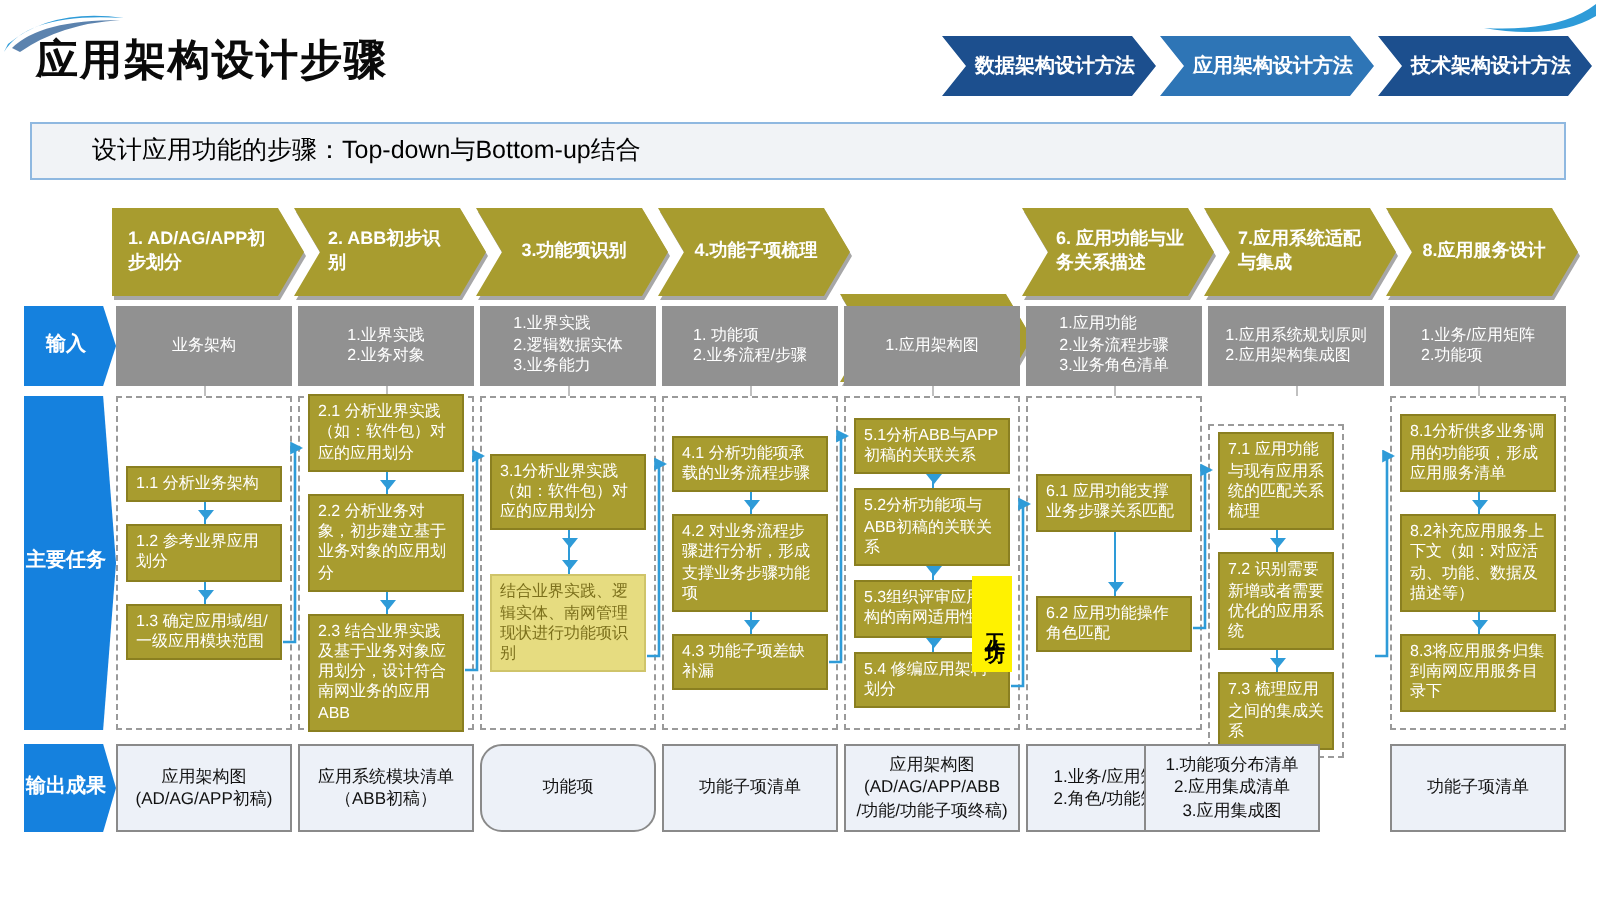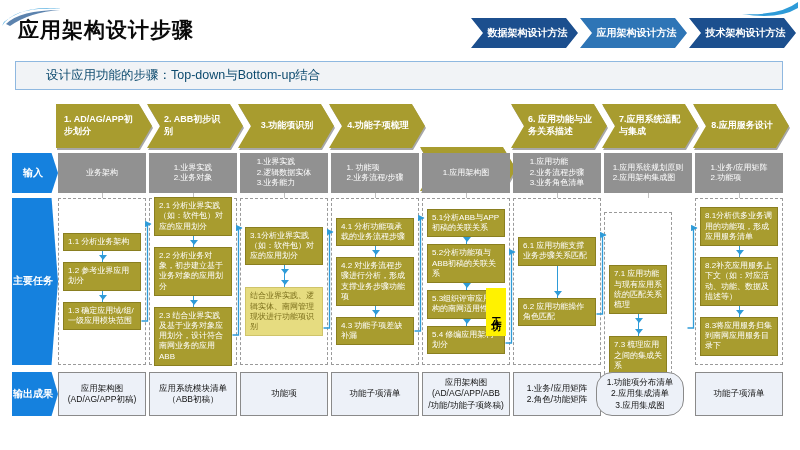--- a/index.html
+++ b/index.html
@@ -16,21 +16,21 @@
   #swoosh-left{position:absolute;left:0;top:2px;}
   #swoosh-right{position:absolute;right:0;top:0;}
   #tabs{position:absolute;right:4px;top:18px;display:flex;gap:2px;}
   .tab{height:30px;width:107px;display:flex;align-items:center;justify-content:center;
        color:#fff;font-size:10px;font-weight:bold;background:var(--tab-dark);
        clip-path:polygon(0 0, calc(100% - 12px) 0, 100% 50%, calc(100% - 12px) 100%, 0 100%, 12px 50%);
        padding-left:6px;cursor:pointer;}
   .tab.active{background:var(--tab-active);}
   
   #subtitle-bar{position:absolute;left:15px;top:61px;width:768px;height:29px;background:var(--subtitle-bg);
-        border:1px solid #8FB8E0;display:flex;align-items:center;padding-left:30px;font-size:12.5px;color:#0c4a6e;}
+        border:1px solid #8FB8E0;display:flex;align-items:center;padding-left:30px;font-size:12.5px;color:#000000;}
   
   #diagram{position:absolute;left:0;top:0;width:800px;height:450px;}
   .row-label{position:absolute;left:12px;width:46px;background:var(--blue);color:#fff;
        display:flex;align-items:center;justify-content:center;text-align:center;font-size:10px;font-weight:bold;
        clip-path:polygon(0 0, 86% 0, 100% 50%, 86% 100%, 0 100%);line-height:1.25;padding-right:4px;}
   .arrow-wrap{position:absolute;filter:drop-shadow(1.5px 2px 0 rgba(95,95,95,.55));}
   .step-arrow{width:100%;height:100%;background:var(--olive);color:#fff;font-size:9px;font-weight:bold;
        display:flex;align-items:center;justify-content:center;text-align:left;line-height:1.3;
        clip-path:polygon(0 0, calc(100% - 13px) 0, 100% 50%, calc(100% - 13px) 100%, 0 100%, 13px 50%);
        padding:2px 15px 2px 17px;}
@@ -145,21 +145,21 @@
         <span>1.业界实践
 2.逻辑数据实体
 3.业务能力</span>
       </div>
       <div class="tasks-cell" style="left: 240px; top: 198px; width: 88px; height: 167px;">
         <div class="task-box dark">3.1分析业界实践（如：软件包）对应的应用划分</div>
         <div class="varrow" style="height: 11px;"></div>
         <div class="varrow" style="height: 11px;"></div>
         <div class="task-box light">结合业界实践、逻辑实体、南网管理现状进行功能项识别</div>
       </div>
-      <div class="output-box" style="left: 240px; top: 372px; width: 88px; height: 44px;">
+      <div class="output-box" style="left: 240px; top: 372px; width: 88px; height: 44px; border-radius: 11px;">
         <span>功能项</span>
       </div>
       <div class="arrow-wrap" style="left: 329px; top: 104px; width: 96px; height: 44px;">
         <div class="step-arrow">
           <span>4.功能子项梳理</span>
         </div>
       </div>
       <div class="input-box" style="left: 331px; top: 153px; width: 88px; height: 40px; justify-content: center;">
         <span>1. 功能项
 2.业务流程/步骤</span>
@@ -220,24 +220,25 @@
           <span>7.应用系统适配与集成</span>
         </div>
       </div>
       <div class="input-box" style="left: 604px; top: 153px; width: 88px; height: 40px;">
         <span>1.应用系统规划原则
 2.应用架构集成图</span>
       </div>
       <div class="tasks-cell" style="left: 604px; top: 212px; width: 68px; height: 167px; justify-content: flex-end;">
         <div class="task-box dark">7.1 应用功能与现有应用系统的匹配关系梳理</div>
         <div class="varrow" style="height: 11px;"></div>
+        <div class="task-box dark">7.2 识别需要新增或者需要优化的应用系统</div>
         <div class="varrow" style="height: 11px;"></div>
         <div class="task-box dark">7.3 梳理应用之间的集成关系</div>
       </div>
-      <div class="output-box" style="left: 596px; top: 372px; width: 88px; height: 44px; border-radius: 16px;">
+      <div class="output-box" style="left: 572px; top: 372px; width: 88px; height: 44px;">
         <span>1.功能项分布清单
 2.应用集成清单
 3.应用集成图</span>
       </div>
       <div class="arrow-wrap" style="left: 693px; top: 104px; width: 96px; height: 44px;">
         <div class="step-arrow">
           <span>8.应用服务设计</span>
         </div>
       </div>
       <div class="input-box" style="left: 695px; top: 153px; width: 88px; height: 40px;">

